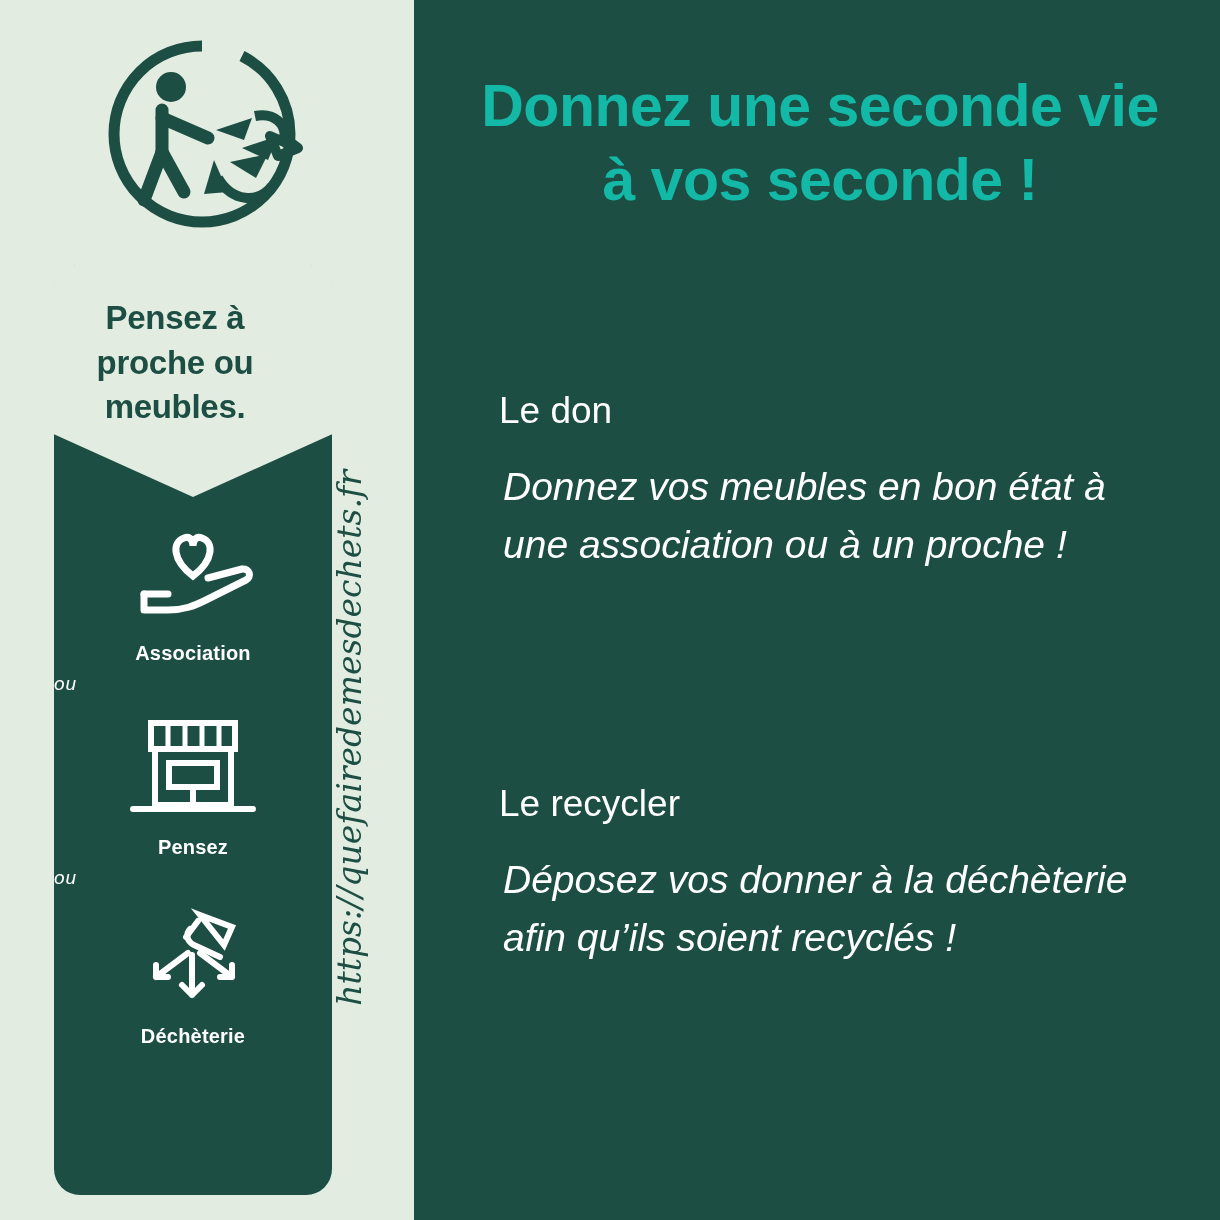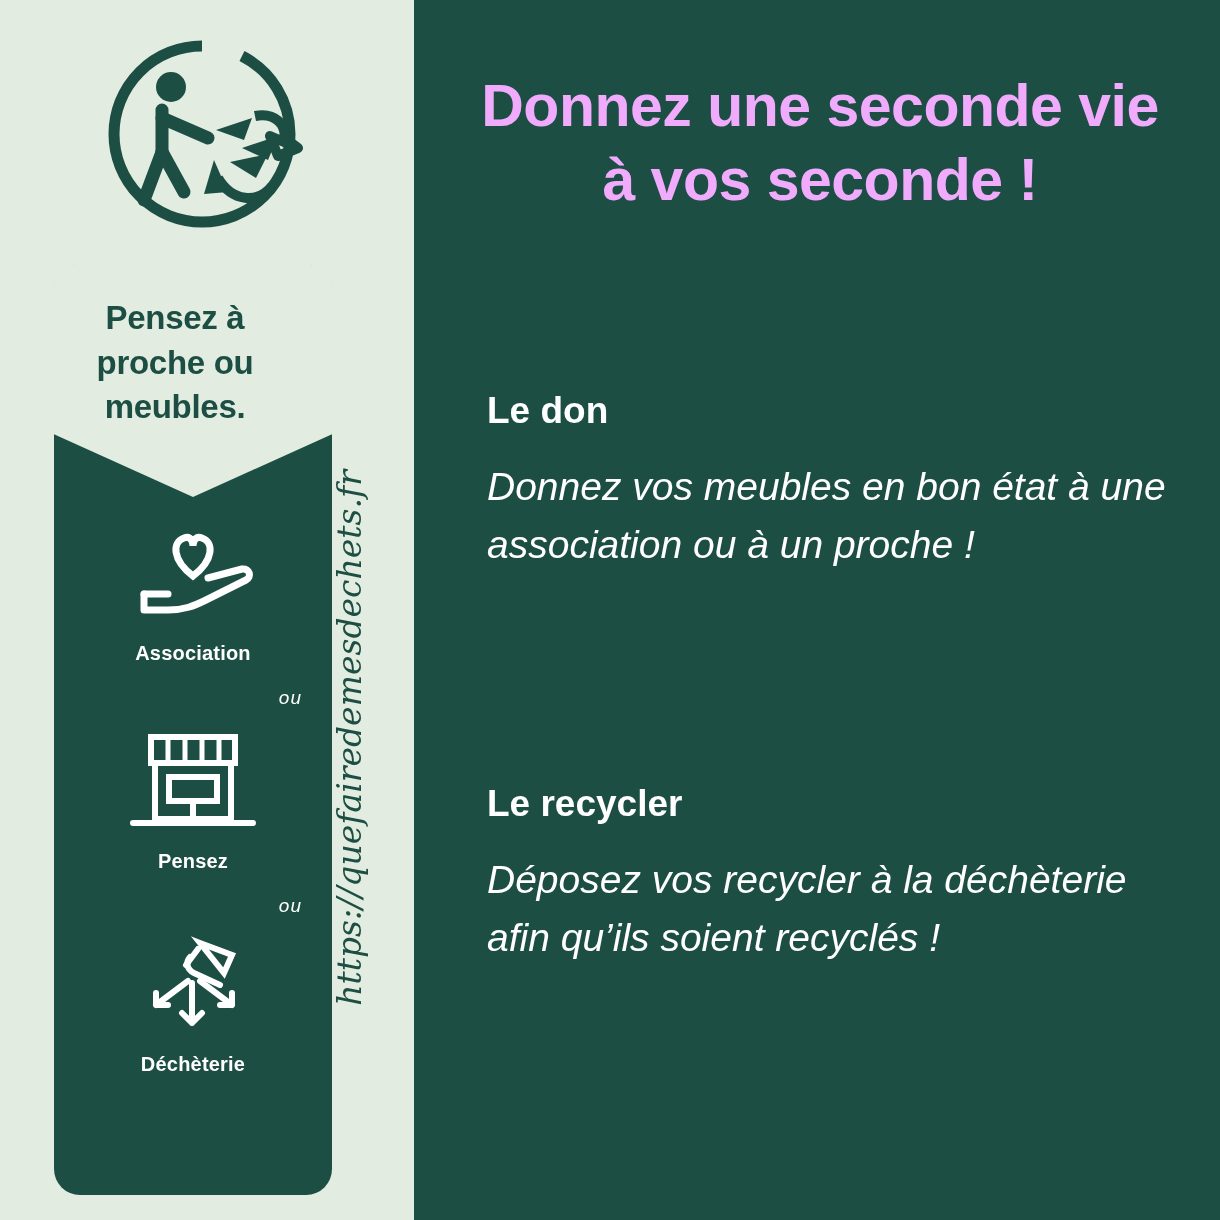--- a/index.html
+++ b/index.html
@@ -88,26 +88,26 @@
   }
   .step-label {
     display: block;
     font-size: 20px;
     font-weight: bold;
     letter-spacing: 0.2px;
     margin-top: 8px;
   }
   .step-sep {
     width: 248px;
-    text-align: right;
+    text-align: left;
     color: #ffffff;
     font-size: 19px;
     font-style: italic;
     letter-spacing: 1px;
-    margin: 22px 0 14px 0;
+    margin: 8px 0 14px 0;
   }
   
   .url-vertical {
     position: absolute;
     left: 330px;
     top: 470px;
     color: #1d4e43;
     font-family: "DejaVu Serif", serif;
     font-style: italic;
     font-size: 33px;
@@ -115,44 +115,44 @@
     transform-origin: left top;
     transform: rotate(-90deg) translate(-100%, 0);
   }
   
   .headline {
     position: absolute;
     left: 440px;
     top: 70px;
     width: 760px;
     text-align: center;
-    color: #f0abfc;
+    color: #14b8a6;
     font-size: 59px;
     font-weight: bold;
     line-height: 1.25;
     letter-spacing: -0.5px;
   }
   .section {
     position: absolute;
     left: 487px;
     width: 690px;
     color: #ffffff;
   }
   .section-don { top: 390px; }
   .section-recyclage { top: 783px; }
   .section-title {
     font-size: 37px;
-    font-weight: bold;
-    margin: 0 0 26px 0;
+    font-weight: normal;
+    margin: 0 0 26px 12px;
   }
   .section-body {
     font-size: 39px;
     font-style: italic;
     line-height: 1.48;
-    margin: 0;
+    margin: 16px;
   }
 </style>
 </head>
 <body>
 
 <div class="poster">
 
   <div class="left-panel"></div>
 
   <div class="logo">
@@ -243,16 +243,16 @@
     <div>à vos seconde !</div>
   </div>
 
   <div class="section section-don">
     <p class="section-title">Le don</p>
     <p class="section-body">Donnez vos meubles en bon état à une association ou à un proche !</p>
   </div>
 
   <div class="section section-recyclage">
     <p class="section-title">Le recycler</p>
-    <p class="section-body">Déposez vos recycler à la déchèterie afin qu’ils soient recyclés !</p>
+    <p class="section-body">Déposez vos donner à la déchèterie afin qu’ils soient recyclés !</p>
   </div>
 
 </div>
 
 </body></html>

